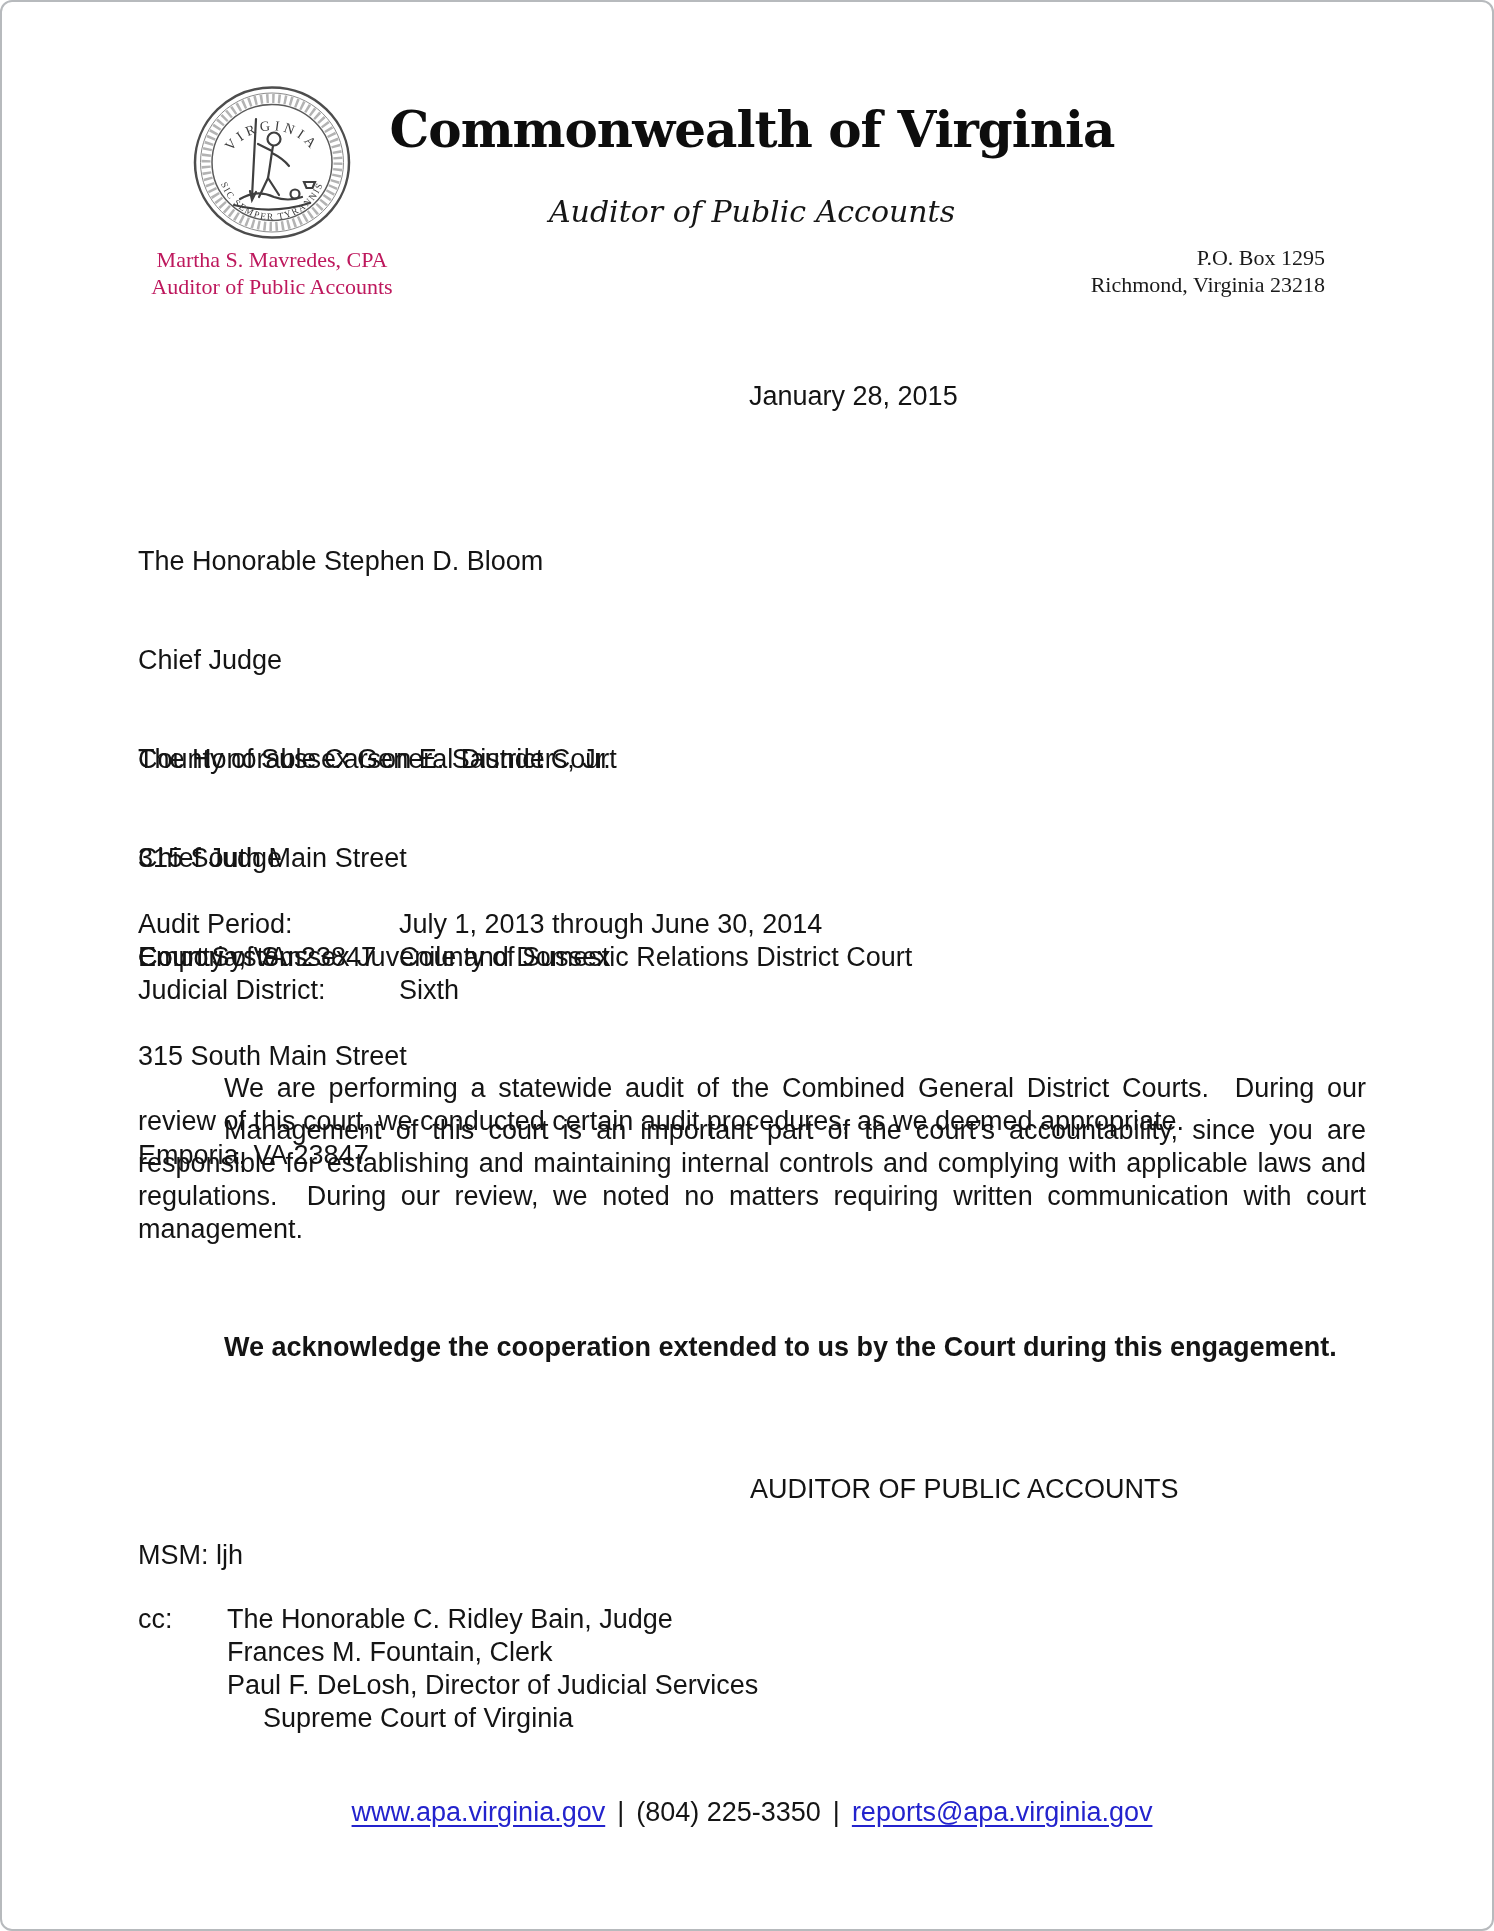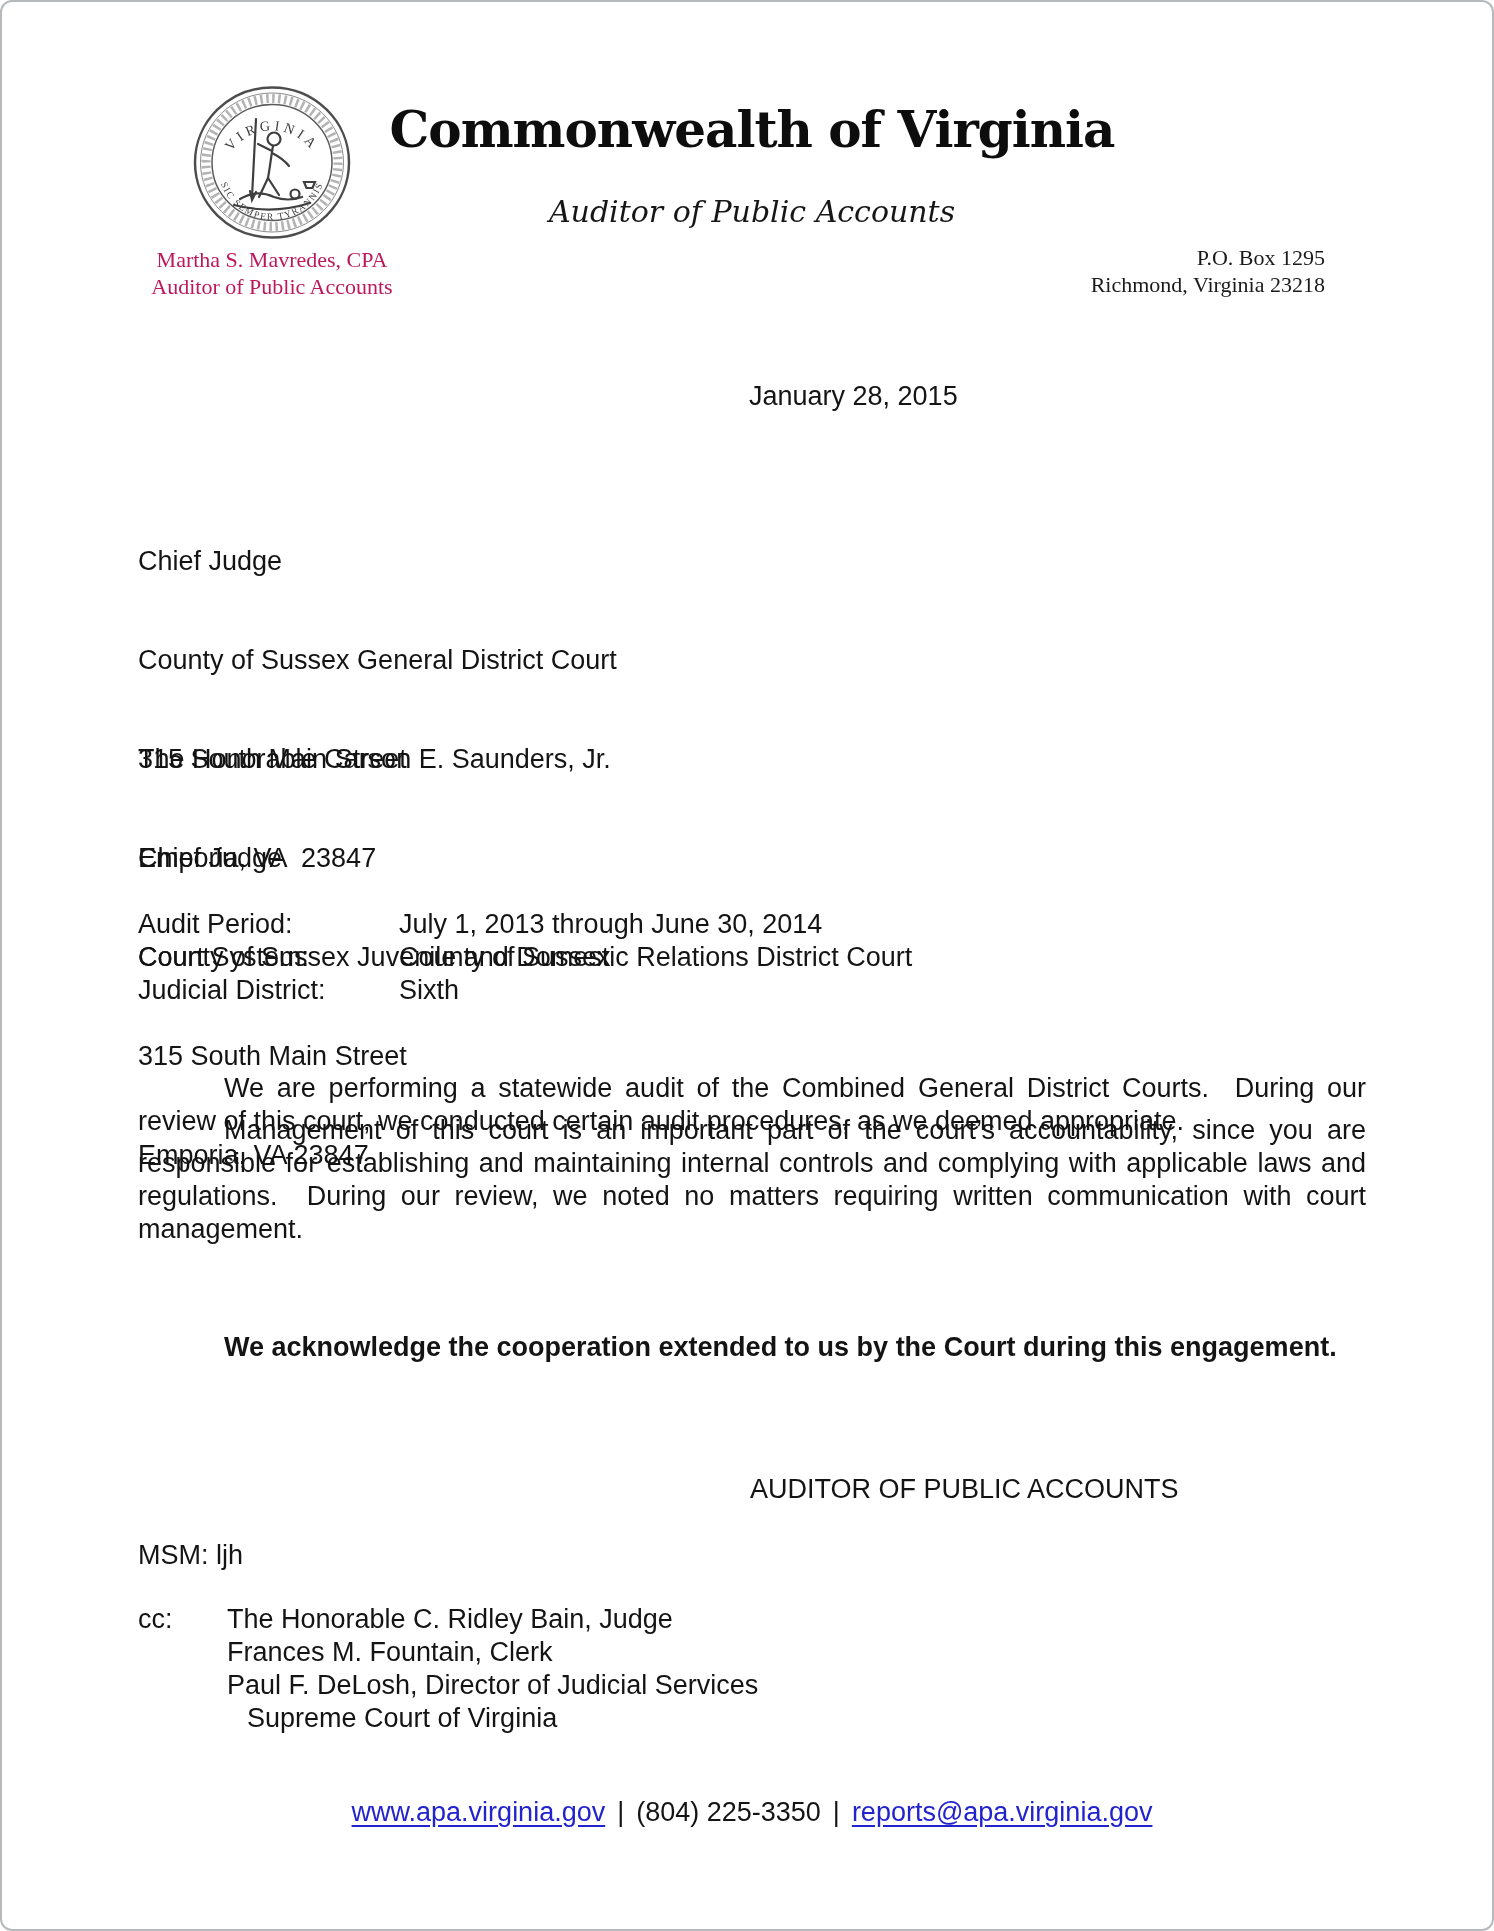--- a/index.html
+++ b/index.html
@@ -67,21 +67,21 @@
     white-space:pre-wrap;
   }
   .p1 { top:1070px; }
   .p2 { top:1112px; }
   .p3 { top:1329px;font-weight:bold; }
   .signature { left:748px; top:1471px; }
   .reference { left:136px; top:1537px;text-align:right; }
   .cc { left:136px; top:1601px; display:flex; }
   .cc-label { width:89px; line-height:33px; }
   .cc-names div { line-height:33px; }
-  .cc-names div:last-child { margin-left:20px; }
+  .cc-names div:last-child { margin-left:36px; }
 
   
   .footer { left:136px; top:1794px; width:1228px; text-align:center; }
   .footer a {
     color:var(--link-color, #2323cd);
     text-decoration:underline;
     text-underline-offset:4px;
     cursor:pointer;
   }
   .footer .sep { color:#141414; margin:0 12px; }
@@ -131,20 +131,21 @@
   </div>
 
   <div class="abs po">
     <div>P.O. Box 1295</div>
     <div>Richmond, Virginia 23218</div>
   </div>
 
   <div class="abs bodytext date">January 28, 2015</div>
 
   <div class="abs bodytext recipient recipient-1">
+    <div>The Honorable Stephen D. Bloom</div>
     <div>Chief Judge</div>
     <div>County of Sussex General District Court</div>
     <div>315 South Main Street</div>
     <div>Emporia, VA  23847</div>
   </div>
 
   <div class="abs bodytext recipient recipient-2">
     <div>The Honorable Carson E. Saunders, Jr.</div>
     <div>Chief Judge</div>
     <div>County of Sussex Juvenile and Domestic Relations District Court</div>

